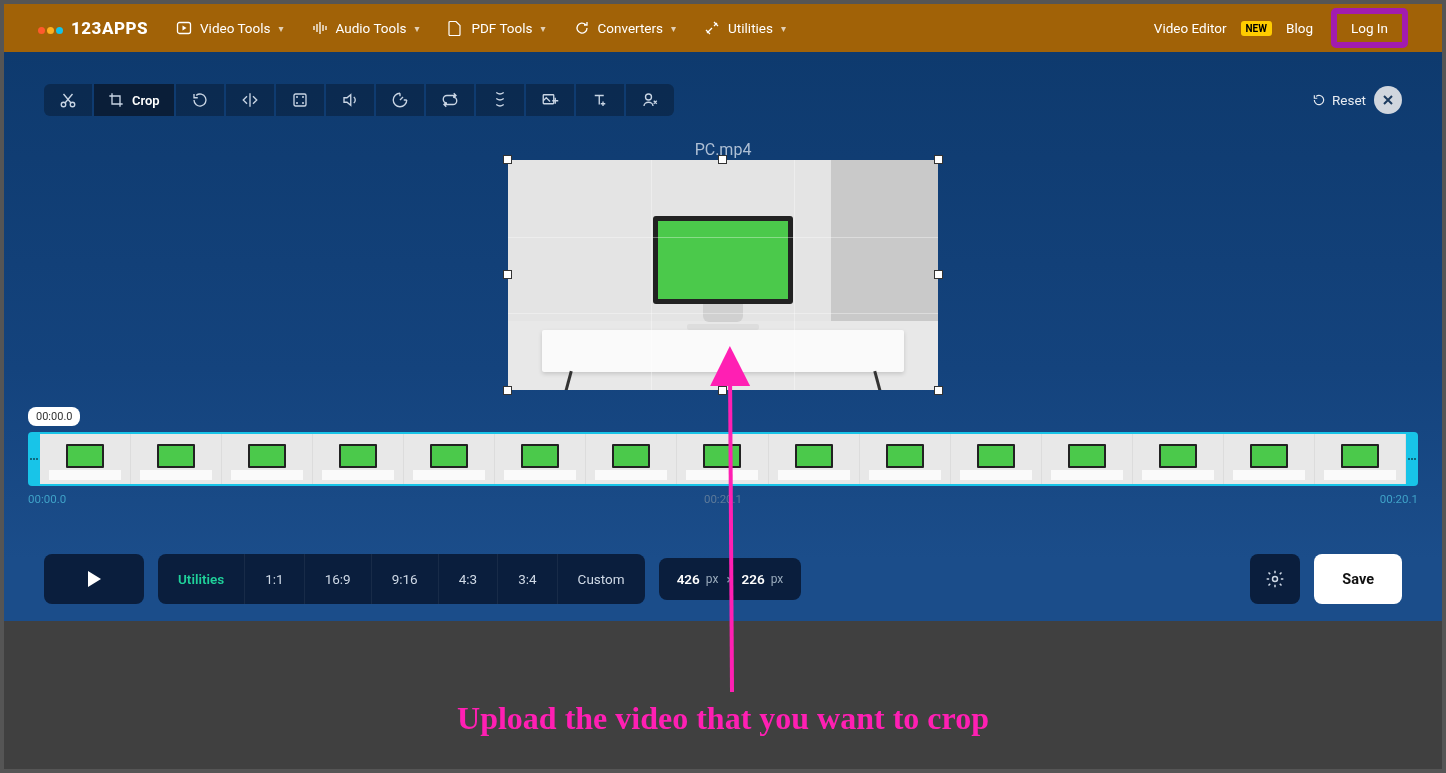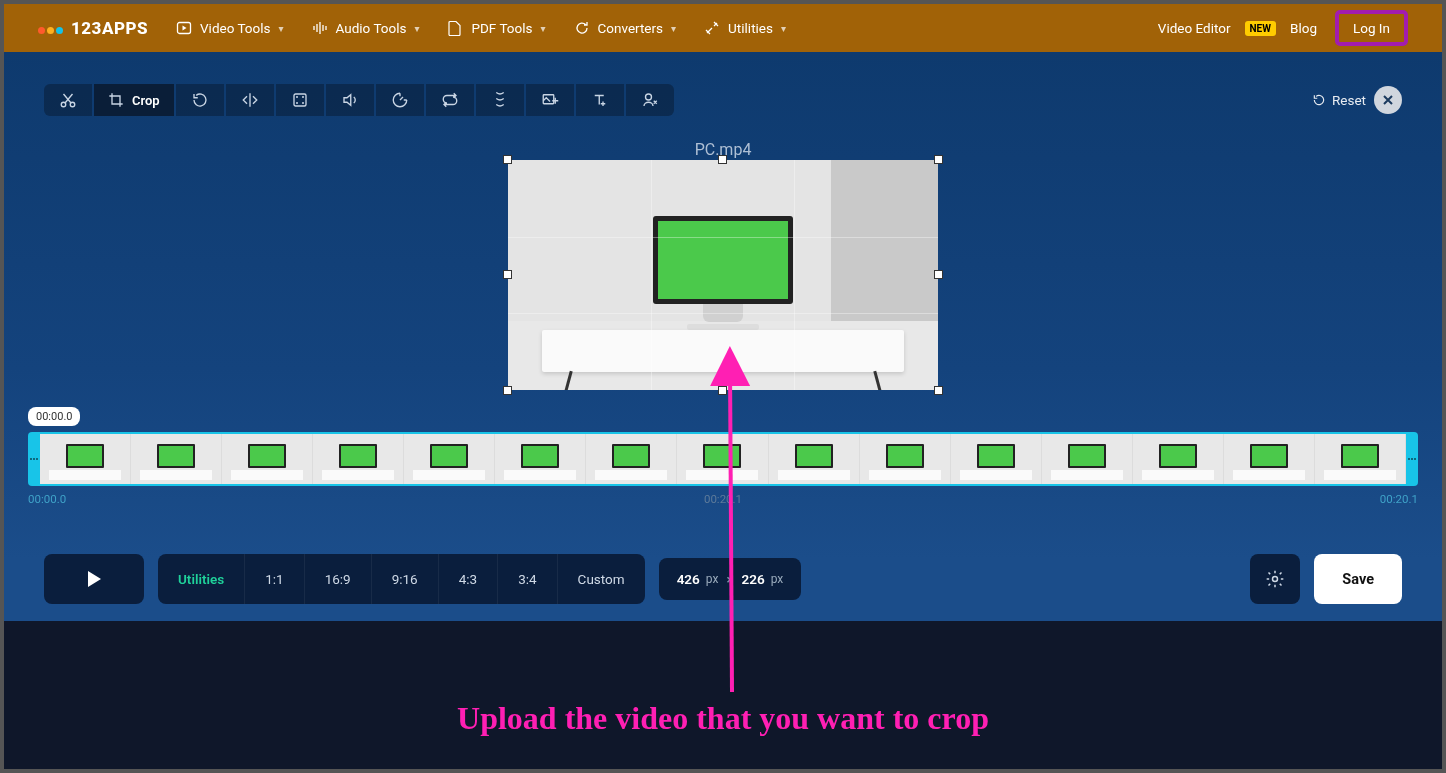--- a/index.html
+++ b/index.html
@@ -8,21 +8,21 @@
   
   
   .topnav { height: 48px; background: #a16207; display: flex; align-items: center; padding: 0 34px; color: #fff; font-size: 13.5px; }
   .logo { display: flex; align-items: center; font-weight: 800; font-size: 17px; letter-spacing: .5px; margin-right: 28px; }
   .logo-dots { display: inline-block; margin-right: 6px; }
   .logo-dots span { display: inline-block; width: 7px; height: 7px; border-radius: 50%; margin-right: 2px; }
   .nav-item { display: flex; align-items: center; margin-right: 28px; cursor: pointer; gap: 8px; }
   .nav-item .chev { font-size: 10px; opacity: .7; }
   .spacer { flex: 1; }
   .badge-new { background: #ffcc00; color: #000; font-size: 10px; font-weight: 700; padding: 2px 5px; border-radius: 3px; margin-left: 6px; }
-  .login-btn { border: 4px solid #a21caf; padding: 6px 14px; border-radius: 5px; margin-left: 18px; cursor: pointer; }
+  .login-btn { border: 6px solid #a21caf; padding: 6px 14px; border-radius: 5px; margin-left: 18px; cursor: pointer; }
   .nav-ico { width: 16px; height: 16px; display: inline-flex; align-items: center; justify-content: center; }
 
   
   .editor { background: linear-gradient(180deg, #0e3a6e 0%, #14437d 55%, #1b4d8a 88%); height: 576px; position: relative; color: #fff; }
   
   
   .toolbar { position: absolute; top: 32px; left: 40px; display: flex; align-items: center; gap: 2px; }
   .tbtn { width: 48px; height: 32px; background: rgba(9,30,55,.55); display: flex; align-items: center; justify-content: center; cursor: pointer; }
   .tbtn:first-child { border-radius: 6px 0 0 6px; }
   .tbtn.active { background: #0a1e38; }
@@ -79,21 +79,21 @@
   .ratio { padding:0 20px; display:flex; align-items:center; font-size:13.5px; cursor:pointer; color:#cfd9e6; border-left:1px solid rgba(255,255,255,.06); }
   .ratio:first-child{border-left:none;}
   .ratio.sel { color:#1fd19a; font-weight:600; }
   .dim-box { background:#0a1e3d; border-radius:8px; height:42px; display:flex; align-items:center; padding:0 18px; font-size:13.5px; gap:6px; font-weight:600; }
   .dim-box .unit { font-weight:400; color:#9ab; font-size:12px; }
   .dim-box .x { color:#7a8fa8; margin:0 2px; }
   .gear-btn { width:50px; height:50px; background:#0a1e3d; border-radius:8px; display:flex; align-items:center; justify-content:center; cursor:pointer; margin-left:auto;}
   .save-btn { height:50px; background:#fff; color:#111; border-radius:8px; padding:0 28px; display:flex; align-items:center; font-weight:700; font-size:14.5px; cursor:pointer; }
 
   
-  .annotation { position:absolute; bottom:0; left:0; right:0; height:148px; background:#0f172a; }
+  .annotation { position:absolute; bottom:0; left:0; right:0; height:148px; background:#404040; }
   .anno-text { position:absolute; bottom:32px; left:0; right:0; text-align:center; font-family:"Comic Sans MS","Segoe Script",cursive; color:#ff1fb3; font-size:32px; font-weight:600; }
   .arrow { position:absolute; pointer-events:none; }
 </style>
 </head>
 <body>
 
 <div class="frame">
 
   <div class="topnav">
     <div class="logo">

